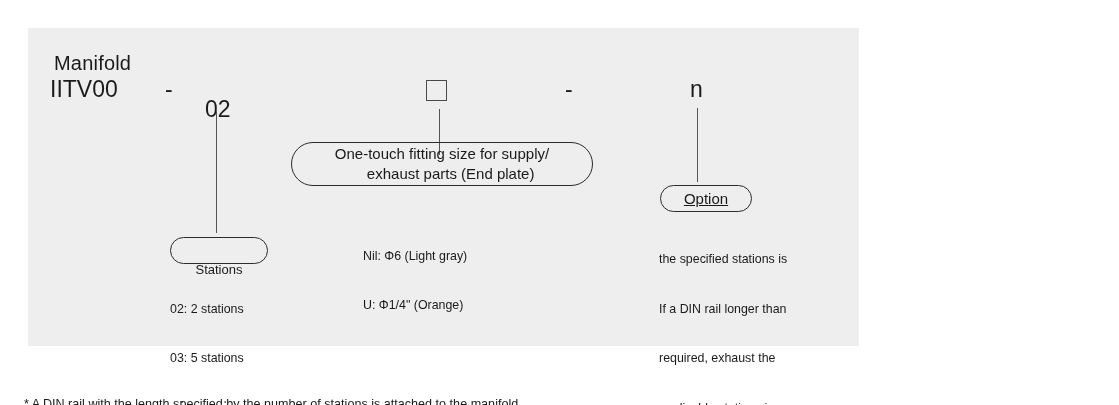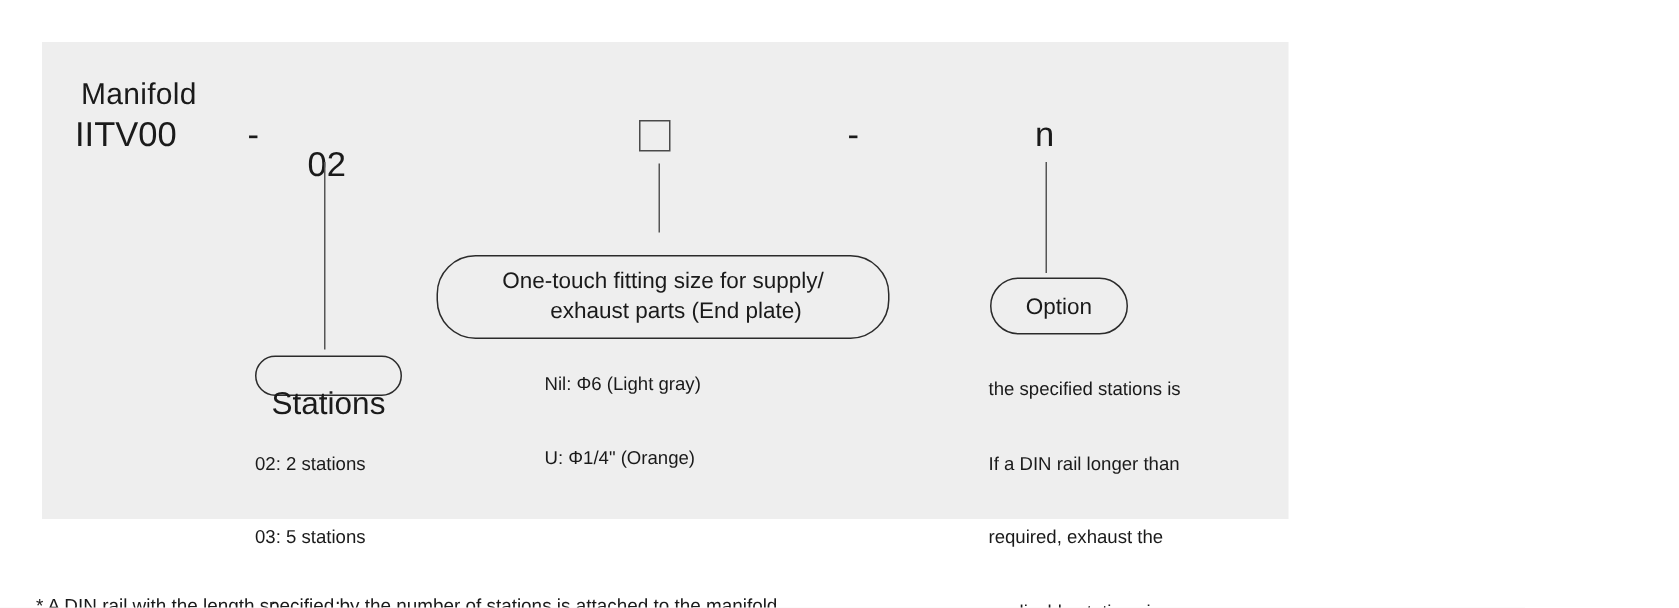--- a/index.html
+++ b/index.html
@@ -79,47 +79,48 @@
     background: transparent;
     box-sizing: border-box;
     display: flex;
     align-items: center;
     justify-content: center;
     text-align: center;
   }
 
   .callout-fitting {
     left: 263px;
-    top: 142px;
+    top: 114px;
     width: 302px;
-    height: 56px;
+    height: 44px;
     border-radius: 26px;
     padding: 0 14px;
   }
   .callout-fitting .txt {
     font-size: 15px;
     line-height: 1.32;
     white-space: nowrap;
   }
   .callout-fitting .txt .l2 { display: block; text-align: left; margin-left: 32px; }
   .callout-fitting .txt .l1 { display: block; text-align: left; }
 
   .pill-stations {
     left: 142px;
     top: 209px;
     width: 98px;
     height: 27px;
   }
-  .pill-stations .txt { font-size: 21px; margin-top: 38px; }
+  .pill-stations .txt { font-size: 13px; margin-top: 38px; }
 
   .pill-option {
     left: 632px;
     top: 157px;
     width: 92px;
-    height: 38px;
+    height: 27px;
+    text-decoration: underline;
   }
   .pill-option .txt { font-size: 15px; }
 
   
   .desc {
     position: absolute;
     font-size: 12.4px;
     line-height: 1.3;
     white-space: pre;
   }

